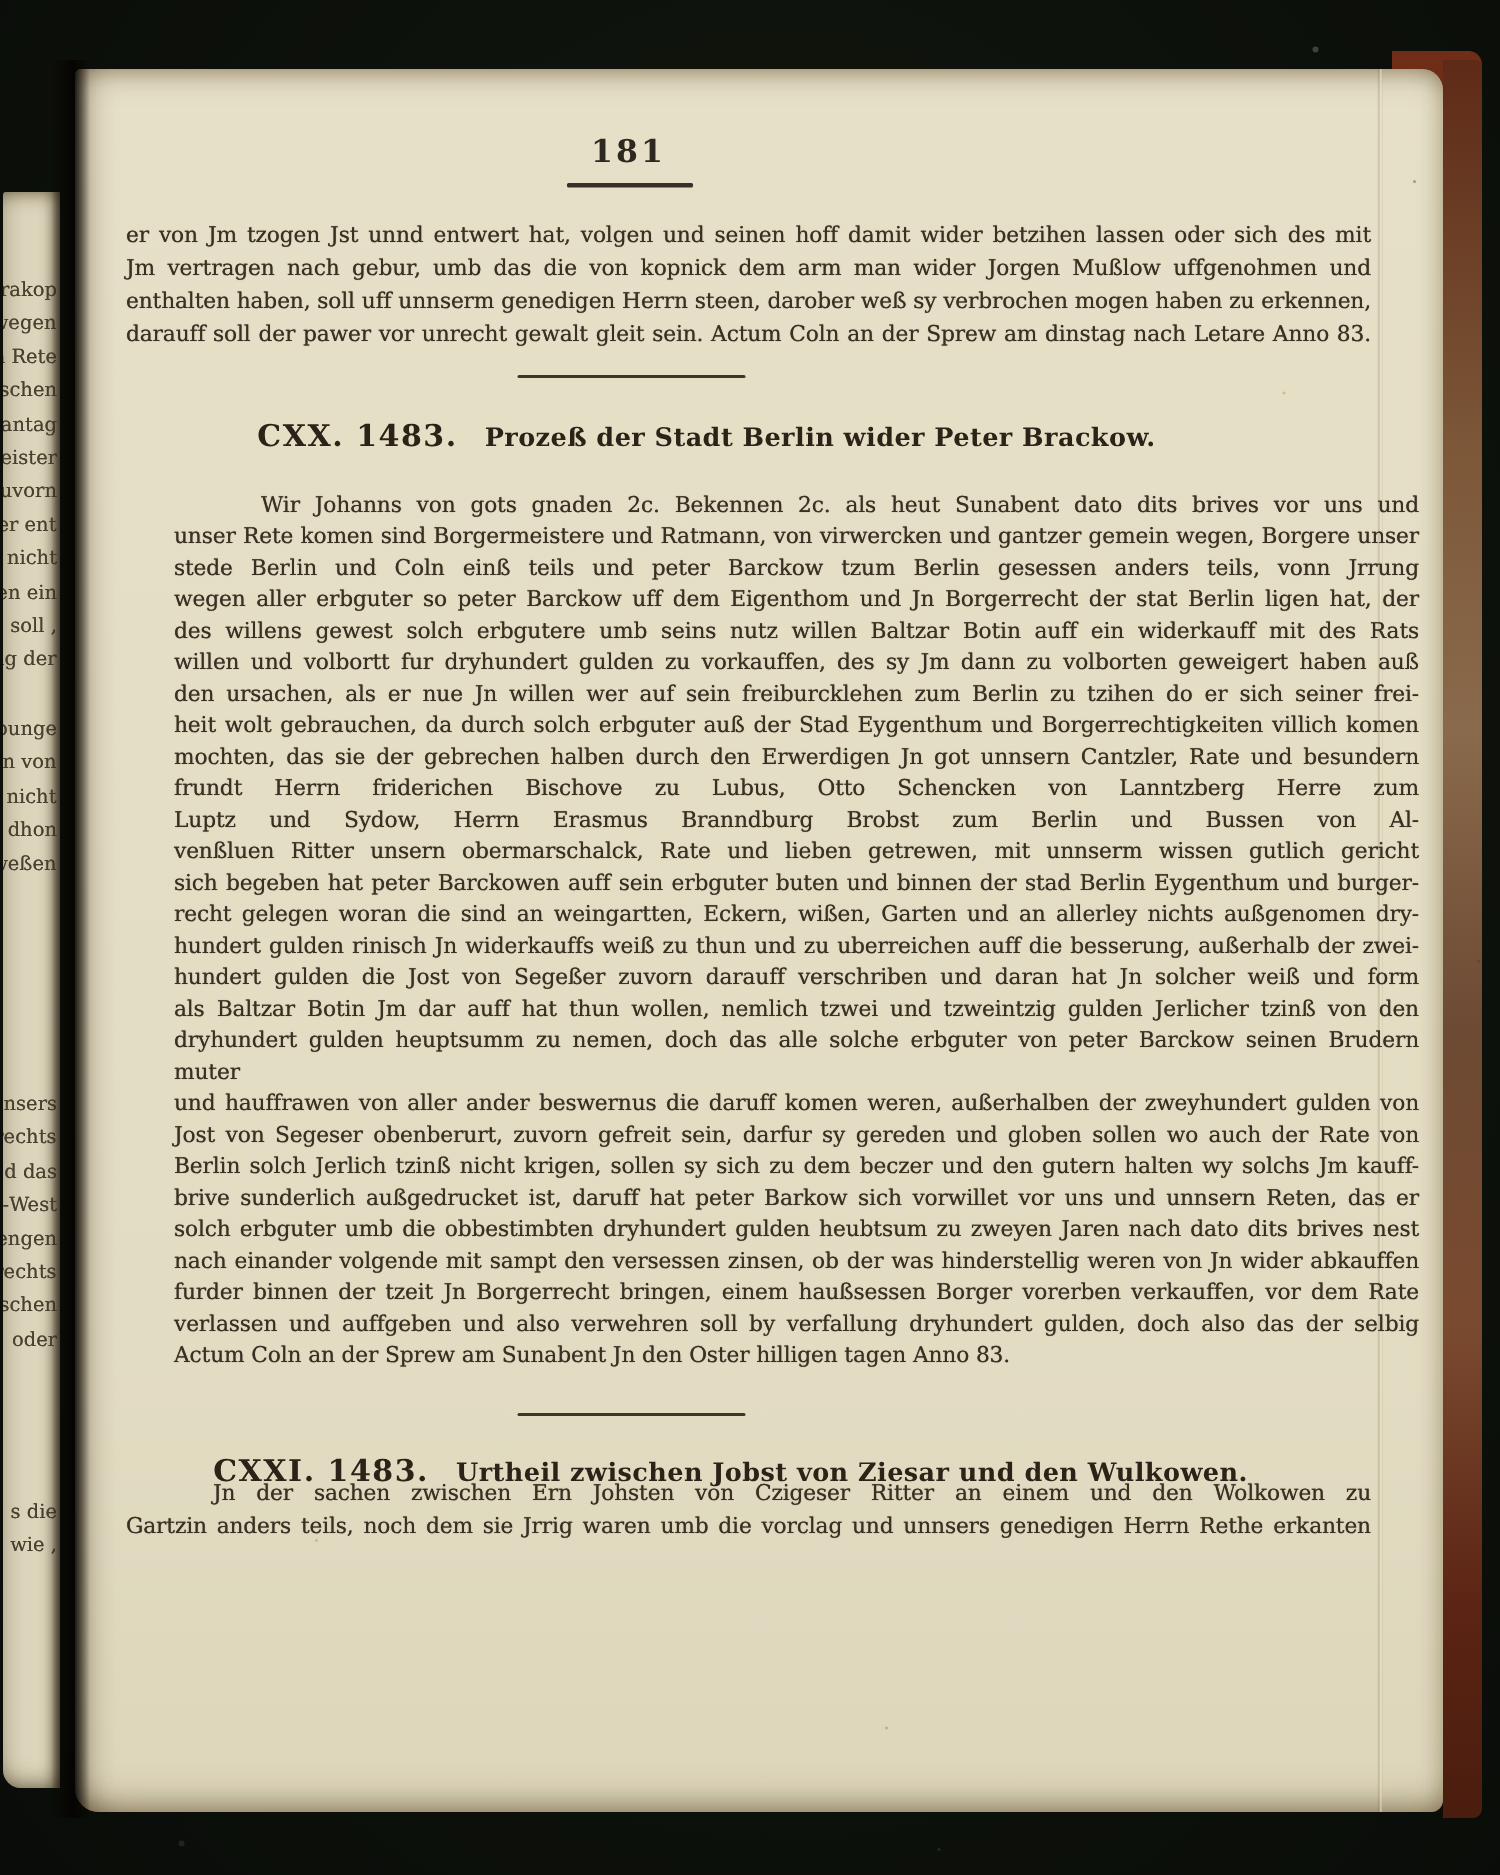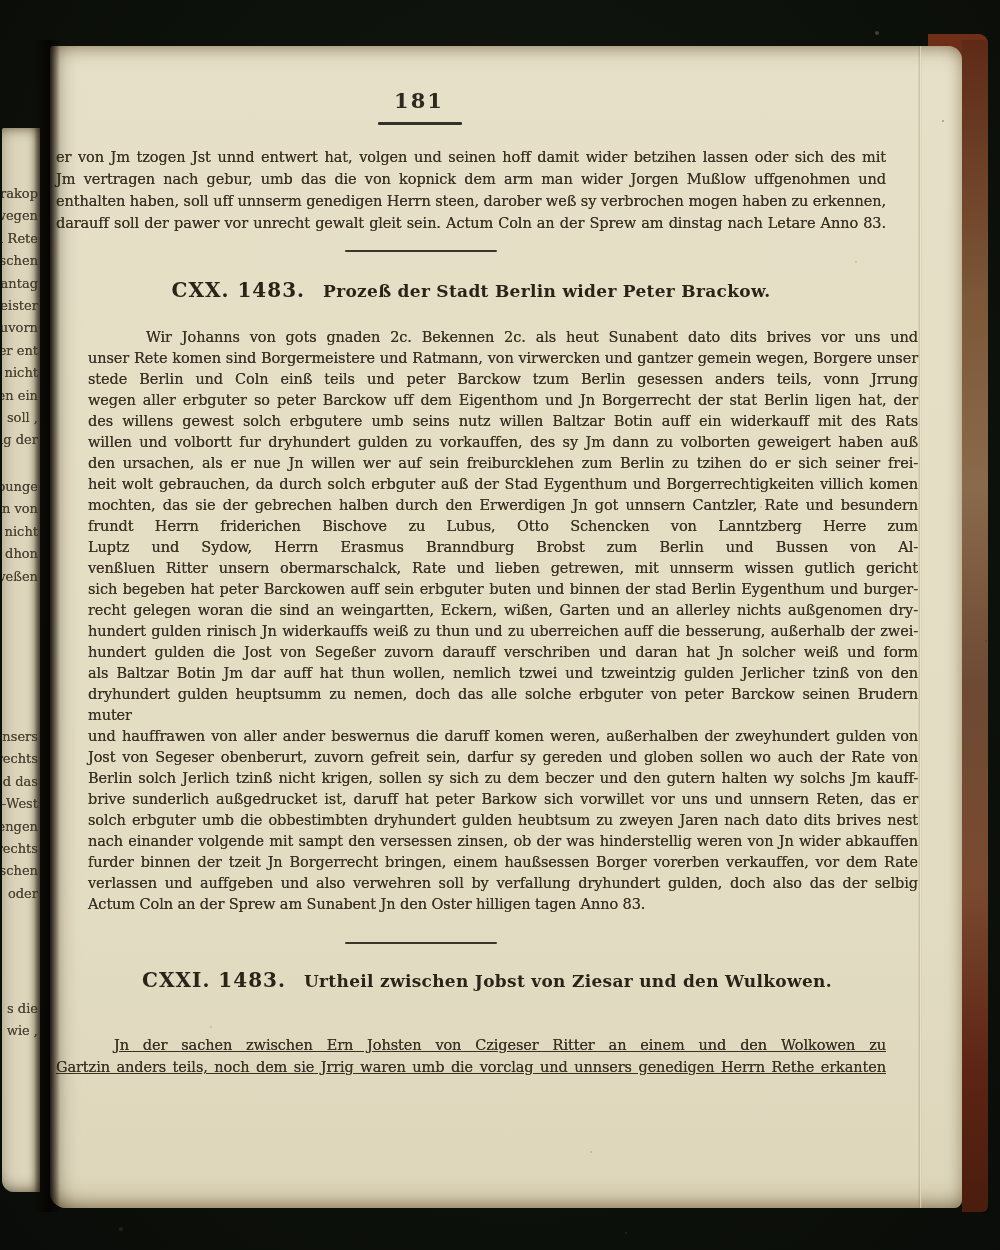--- a/index.html
+++ b/index.html
@@ -48,26 +48,26 @@
     left:-52px;width:100%;top:42px;text-align:center;
     font-size:21px;letter-spacing:2px;color:#2e2920;font-weight:600;
   }
   .pagenum-rule{left:322px;top:76px;width:84px;height:3px;background:#34302a;border-radius:1px;}
   .divider{left:289px;width:152px;height:2px;background:#3b352b;border-radius:1px;}
   .d1{top:204px;} .d2{top:896px;}
   .heading{left:0;width:100%;text-align:center;color:#2c2318;white-space:nowrap;}
   .h1{top:232px;} .h2{top:922px;padding-left:16px;}
   .hnum{font-size:20px;font-weight:600;letter-spacing:1px;margin-right:18px;}
   .htitle{font-size:17px;font-weight:bold;letter-spacing:.3px;}
-  .lines{left:0;width:830px;color:#3a2f22;font-size:14.5px;text-shadow:0 0 .5px rgba(58,47,34,.85);letter-spacing:-0.1px;}
+  .lines{left:0;width:830px;color:#3a2f22;font-size:14.5px;text-shadow:0 0 .5px rgba(58,47,34,.85);letter-spacing:-0.1px;padding-left:28px;}
   .lines > div{text-align:justify;text-align-last:justify;}
   .lines > div.flushleft{text-align-last:left;}
   .p-cont{top:100px;line-height:22px;}
   .p-cxx{top:281px;line-height:21px;margin-left:32px;}
-  .p-cxxi{top:988px;line-height:22px;text-decoration:underline;}
+  .p-cxxi{top:939px;line-height:22px;}
   .ind > div:first-child{padding-left:58px;}
   .margin-lines{position:absolute;left:0;width:36px;color:#49402f;font-size:13px;line-height:22.4px;text-shadow:0 0 .4px rgba(73,64,47,.8);}
   .margin-lines > div{text-align:right;white-space:nowrap;overflow:hidden;direction:rtl;}
   .mb1{top:55px;} .mb2{top:348px;} .mb3{top:598px;} .mb4{top:870px;}
   .specks-dark{position:absolute;left:0;top:0;width:2px;height:2px;border-radius:50%;background:transparent;
     box-shadow:876px 32px 0 1px rgba(185,180,162,.3), 942px 120px 0 0 rgba(80,90,70,.5),
                120px 1228px 0 1px rgba(70,80,60,.35), 625px 1232px 0 0 rgba(95,100,85,.3),
                985px 640px 0 0 rgba(60,70,55,.5);}
   .specks-page{position:absolute;left:0;top:0;width:2px;height:2px;border-radius:50%;background:transparent;
     box-shadow:300px 690px 0 0 rgba(130,108,70,.4), 710px 460px 0 0 rgba(130,108,70,.3),

